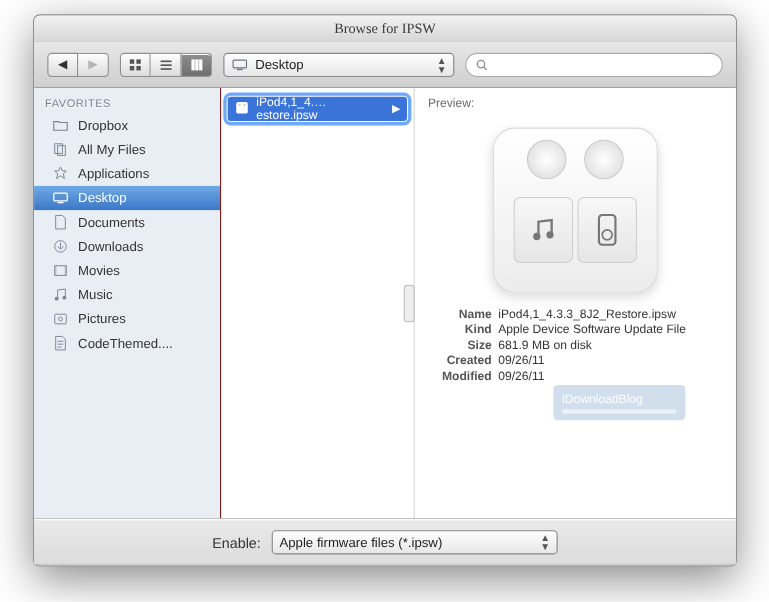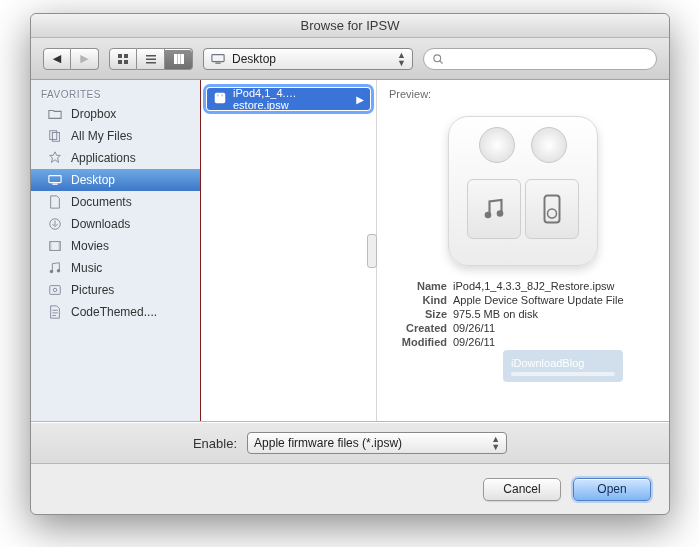--- a/index.html
+++ b/index.html
@@ -11,20 +11,21 @@
     border: 1px solid #8e8e8e; border-radius: 6px;
     box-shadow: 0 12px 40px rgba(0,0,0,.45);
     display: flex; flex-direction: column;
   }
   .titlebar {
     height: 24px; text-align: center; font-size: 13px; color: #3a3a3a;
     line-height: 24px;
     background: linear-gradient(#f2f2f2,#d7d7d7);
     border-bottom: 1px solid #b5b5b5;
     border-radius: 6px 6px 0 0;
+    font-family: Liberation Serif, serif;
   }
   .toolbar {
     height: 42px; display: flex; align-items: center; gap: 10px; padding: 0 12px;
     background: linear-gradient(#e7e7e7,#cfcfcf);
     border-bottom: 1px solid #a3a3a3;
   }
   .btn-group { display: inline-flex; }
   .tb-btn {
     height: 22px; min-width: 28px; padding: 0 5px;
     background: linear-gradient(#fefefe,#dcdcdc);
@@ -293,39 +294,35 @@
               <circle cx="8" cy="13" r="3" fill="none" stroke="#777"></circle>
             </svg>
           </div>
       </div>
       <div class="meta">
         <div class="k">Name</div>
         <div class="v">iPod4,1_4.3.3_8J2_Restore.ipsw</div>
         <div class="k">Kind</div>
         <div class="v">Apple Device Software Update File</div>
         <div class="k">Size</div>
-        <div class="v">975.5 MB on disk</div>
+        <div class="v">681.9 MB on disk</div>
         <div class="k">Created</div>
         <div class="v">09/26/11</div>
         <div class="k">Modified</div>
         <div class="v">09/26/11</div>
       </div>
     </div>
   </div>
 
   <div class="enable-row">
     <span>Enable:</span>
     <div class="pop">
       <span>Apple firmware files (*.ipsw)</span>
       <span class="arrows"></span>
     </div>
   </div>
 
-  <div class="btn-row">
-    <button class="push">Cancel</button>
-    <button class="push default">Open</button>
-  </div>
 
   <div class="watermark">
     <span class="t">iDownloadBlog</span>
     <div class="bar"></div>
   </div>
 </div>
 
 </body></html>

